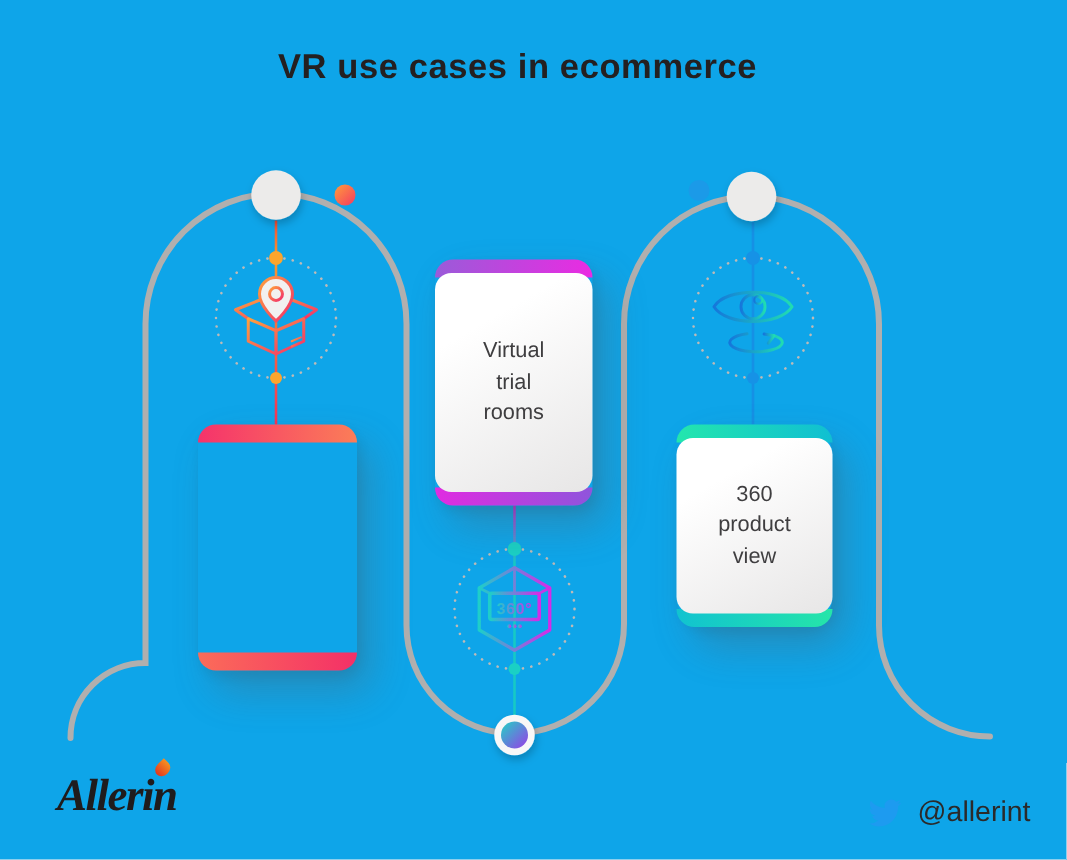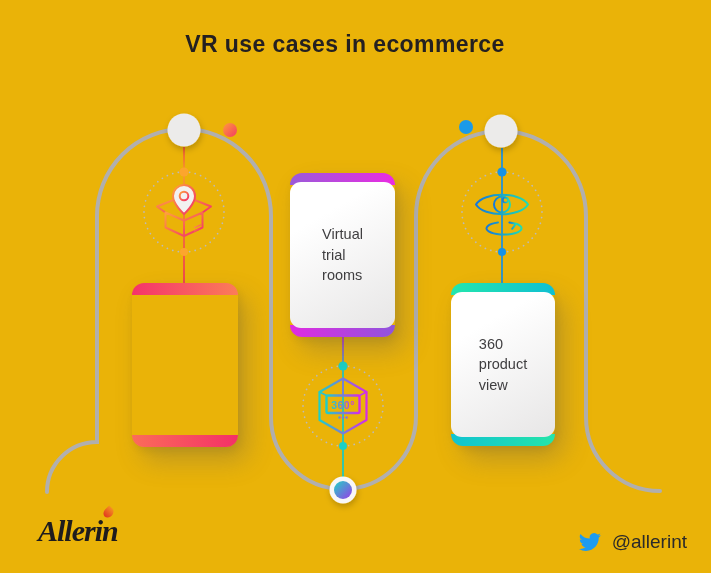--- a/index.html
+++ b/index.html
@@ -1,33 +1,33 @@
 <!DOCTYPE html>
 <html><head>
 <meta charset="utf-8">
 <style>
   html,body{margin:0;padding:0;background:#F2F1F0;}
-  .canvas{position:relative;width:711px;height:573px;background:#eab308;overflow:hidden;
+  .canvas{position:relative;width:711px;height:573px;background:#0ea5e9;overflow:hidden;
           font-family:"Liberation Sans", sans-serif;}
   .title{position:absolute;top:31px;left:0;width:690px;margin:0;text-align:center;
          font-size:23px;font-weight:700;color:#242021;letter-spacing:.4px;}
   .diagram{position:absolute;left:0;top:0;}
 
   
   .card{position:absolute;border-radius:13px;
         box-shadow:10px 14px 26px rgba(90,90,90,.30), 2px 4px 8px rgba(0,0,0,.08);}
   .card .bar-top{position:absolute;left:0;right:0;top:0;height:12px;border-radius:13px 13px 0 0;}
   .card .bar-bottom{position:absolute;left:0;right:0;bottom:0;height:12px;border-radius:0 0 13px 13px;}
   .card .body{position:absolute;left:0;right:0;top:9px;bottom:9px;border-radius:11px;
               background:linear-gradient(150deg,#FFFFFF 25%,#E7E6E6 100%);
               display:flex;align-items:center;justify-content:center;}
-  .card-text{white-space:pre-line;text-align:left;font-size:14.5px;line-height:1.42;color:#3F3E40;}
+  .card-text{white-space:pre-line;text-align:center;font-size:14.5px;line-height:1.42;color:#3F3E40;}
   .card-left{left:132px;top:283px;width:106px;height:164px;}
   .card-center{left:290px;top:173px;width:105px;height:164px;}
-  .card-right{left:451px;top:283px;width:104px;height:163px;border-radius:20px;}
+  .card-right{left:451px;top:283px;width:104px;height:135px;border-radius:20px;}
   .card-red .bar-top{background:linear-gradient(90deg,#F5336B,#FB7D58);}
   .card-red .bar-bottom{background:linear-gradient(90deg,#FB6C59,#F43067);}
   .card-purple .bar-top{background:linear-gradient(90deg,#9A5BD9,#EA2BE2);}
   .card-purple .bar-bottom{background:linear-gradient(90deg,#E02BE1,#8F55DC);}
   .card-teal .bar-top{background:linear-gradient(90deg,#23E6AD,#10BFD2);}
   .card-teal .bar-bottom{background:linear-gradient(90deg,#11C3D0,#25E5A9);}
 
   
   .logo{position:absolute;left:38px;top:514px;width:110px;height:46px;}
   .logo-text{font-family:"Liberation Serif", serif;font-style:italic;font-weight:700;

